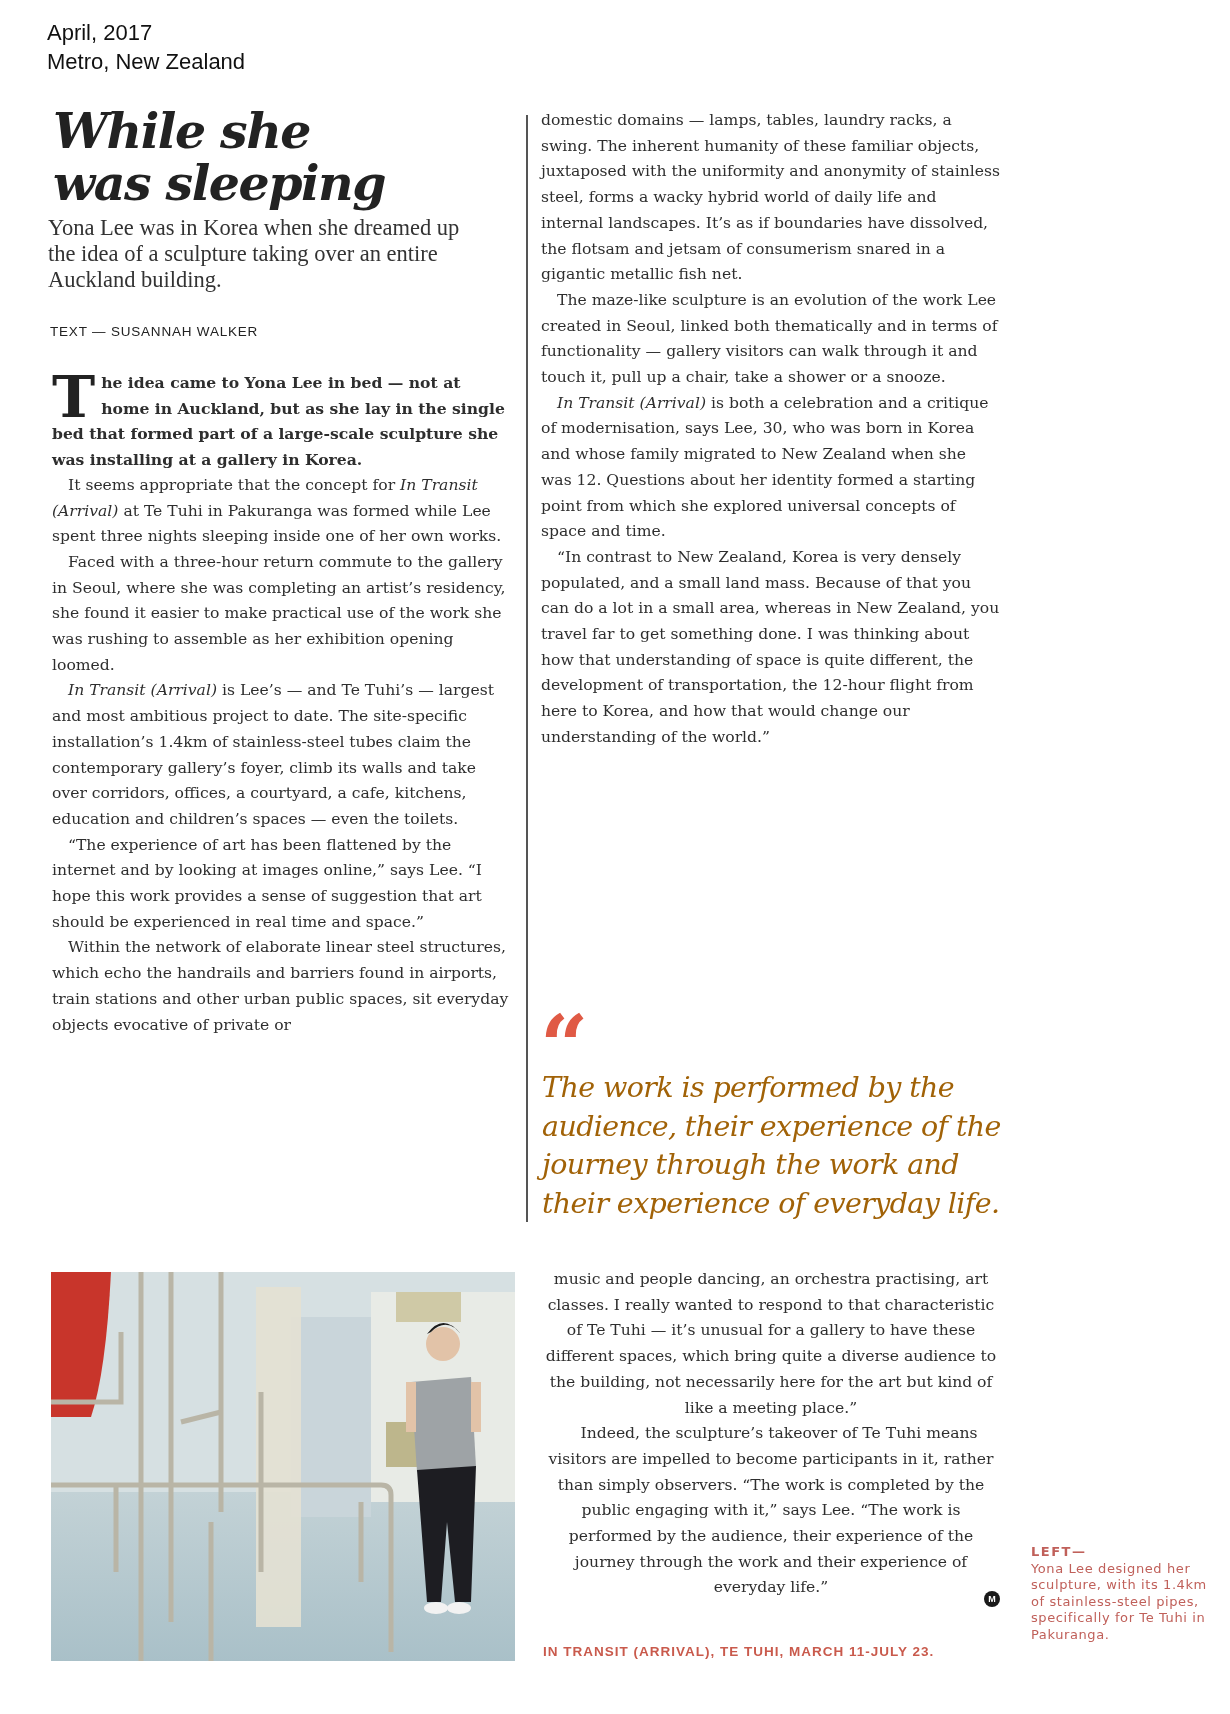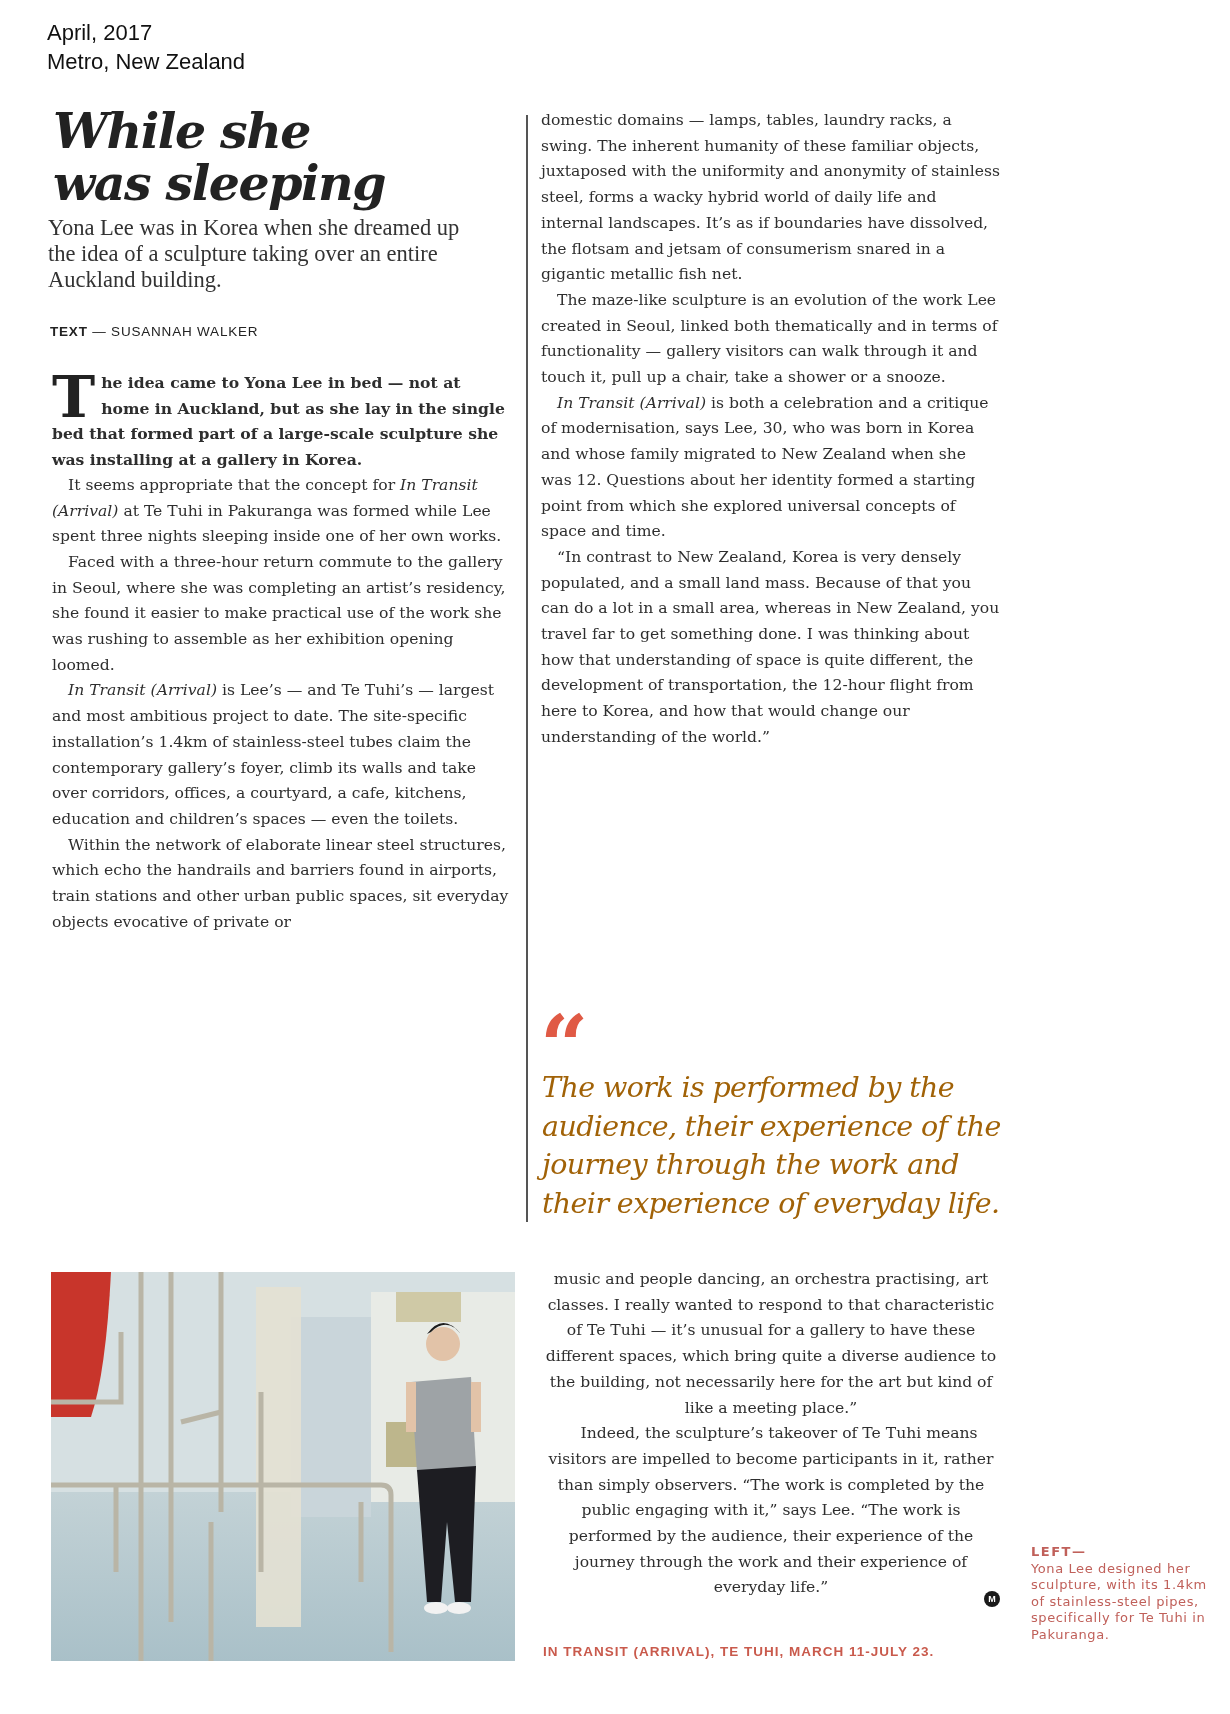--- a/index.html
+++ b/index.html
@@ -1,21 +1,21 @@
 <!DOCTYPE html>
 <html><head>
   <meta charset="utf-8">
   <style>
     html, body { margin: 0; padding: 0; background: #ffffff; }
     body { width: 1230px; height: 1714px; position: relative; overflow: hidden; color: #2b2b2b; }
     .meta { position: absolute; left: 47px; top: 18px; font-family: "Liberation Sans", sans-serif; font-size: 22px; line-height: 29px; color: #111; }
     .headline { position: absolute; left: 48px; top: 100px; width: 440px; font-family: "DejaVu Serif", serif; font-style: italic; font-weight: bold; font-size: 49px; line-height: 52px; letter-spacing: -1.5px; color: #222; margin: 5px; }
     .standfirst { position: absolute; left: 48px; top: 215px; width: 440px; font-family: "Liberation Serif", serif; font-size: 22.5px; line-height: 26px; color: #333; margin: 0; }
     .byline { position: absolute; left: 50px; top: 324px; font-family: "Liberation Sans", sans-serif; font-size: 13.5px; letter-spacing: 0.8px; color: #222; }
-    .byline .label { font-weight: bold; }
+    .byline .label { font-weight: normal; }
     .col { position: absolute; font-family: "DejaVu Serif", serif; font-size: 15.6px; line-height: 25.7px; color: #2e2e2e; }
     .col p { margin: 0; text-indent: 16px; }
     .col p.noindent { text-indent: 0; }
     .col1 { left: 52px; top: 370px; width: 462px; }
     .col2 { left: 541px; top: 108px; width: 460px; }
     .col3 { left: 541px; top: 1267px; width: 460px; text-align: center; }
     .lead { font-weight: bold; text-indent: 0 !important; }
     .dropcap { float: left; font-family: "DejaVu Serif", serif; font-weight: bold; font-size: 58px; line-height: 48px; margin: 3px 6px 0 0; color: #222; }
     .divider { position: absolute; left: 526px; top: 115px; width: 1.5px; height: 1107px; background: #555; }
     .quote-mark { position: absolute; left: 540px; top: 1004px; font-family: "DejaVu Serif", serif; font-weight: bold; font-size: 84px; line-height: 84px; color: #e05a45; }
@@ -46,20 +46,21 @@
   <span class="label">TEXT</span><span> — </span><span>SUSANNAH WALKER</span>
 </div>
 
 <div class="col col1">
   <p class="lead">
     <span class="dropcap">T</span><span>he idea came to Yona Lee in bed — not at home in Auckland, but as she lay in the single bed that formed part of a large-scale sculpture she was installing at a gallery in Korea.</span>
   </p>
   <p><span>It seems appropriate that the concept for </span><em>In Transit (Arrival)</em><span> at Te Tuhi in Pakuranga was formed while Lee spent three nights sleeping inside one of her own works.</span></p>
   <p>Faced with a three-hour return commute to the gallery in Seoul, where she was completing an artist’s residency, she found it easier to make practical use of the work she was rushing to assemble as her exhibition opening loomed.</p>
   <p><em>In Transit (Arrival)</em><span> is Lee’s — and Te Tuhi’s — largest and most ambitious project to date. The site-specific installation’s 1.4km of stainless-steel tubes claim the contemporary gallery’s foyer, climb its walls and take over corridors, offices, a courtyard, a cafe, kitchens, education and children’s spaces — even the toilets.</span></p>
+  <p>“The experience of art has been flattened by the internet and by looking at images online,” says Lee. “I hope this work provides a sense of suggestion that art should be experienced in real time and space.”</p>
   <p>Within the network of elaborate linear steel structures, which echo the handrails and barriers found in airports, train stations and other urban public spaces, sit everyday objects evocative of private or</p>
 </div>
 
 <div class="divider"></div>
 
 <div class="col col2">
   <p class="noindent">domestic domains — lamps, tables, laundry racks, a swing. The inherent humanity of these familiar objects, juxtaposed with the uniformity and anonymity of stainless steel, forms a wacky hybrid world of daily life and internal landscapes. It’s as if boundaries have dissolved, the flotsam and jetsam of consumerism snared in a gigantic metallic fish net.</p>
   <p>The maze-like sculpture is an evolution of the work Lee created in Seoul, linked both thematically and in terms of functionality — gallery visitors can walk through it and touch it, pull up a chair, take a shower or a snooze.</p>
   <p><em>In Transit (Arrival)</em><span> is both a celebration and a critique of modernisation, says Lee, 30, who was born in Korea and whose family migrated to New Zealand when she was 12. Questions about her identity formed a starting point from which she explored universal concepts of space and time.</span></p>
   <p>“In contrast to New Zealand, Korea is very densely populated, and a small land mass. Because of that you can do a lot in a small area, whereas in New Zealand, you travel far to get something done. I was thinking about how that understanding of space is quite different, the development of transportation, the 12-hour flight from here to Korea, and how that would change our understanding of the world.”</p>

